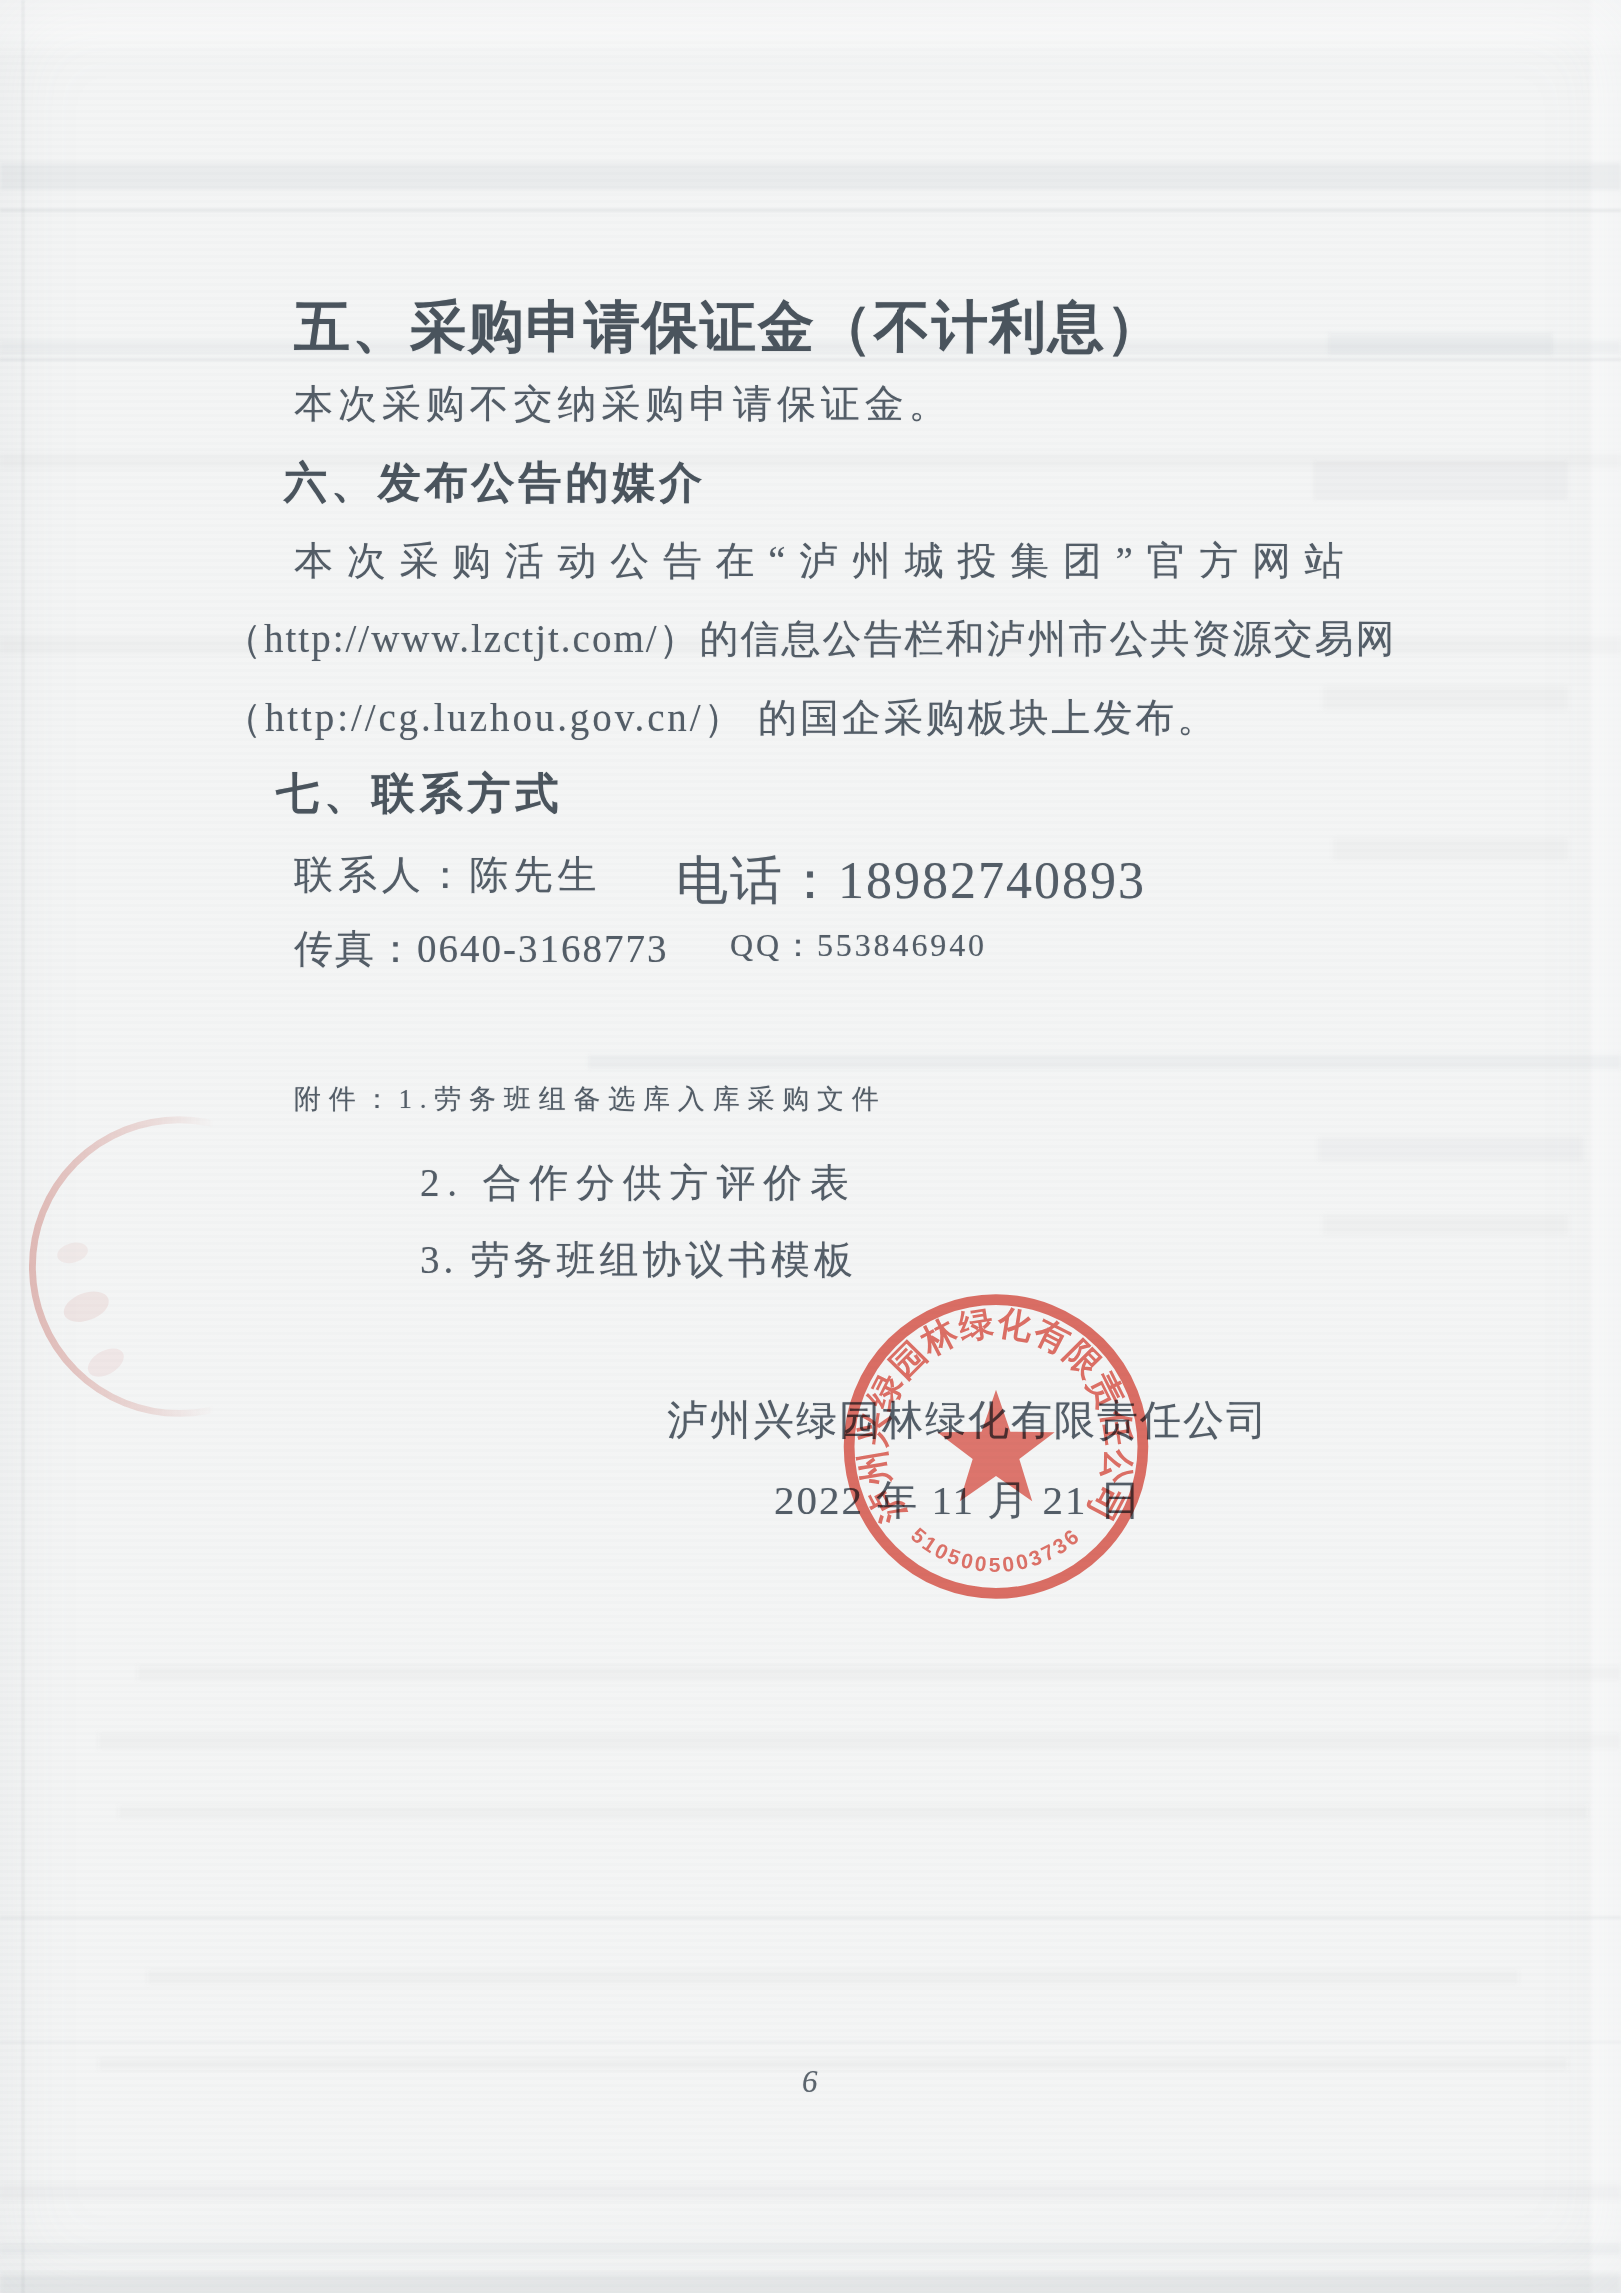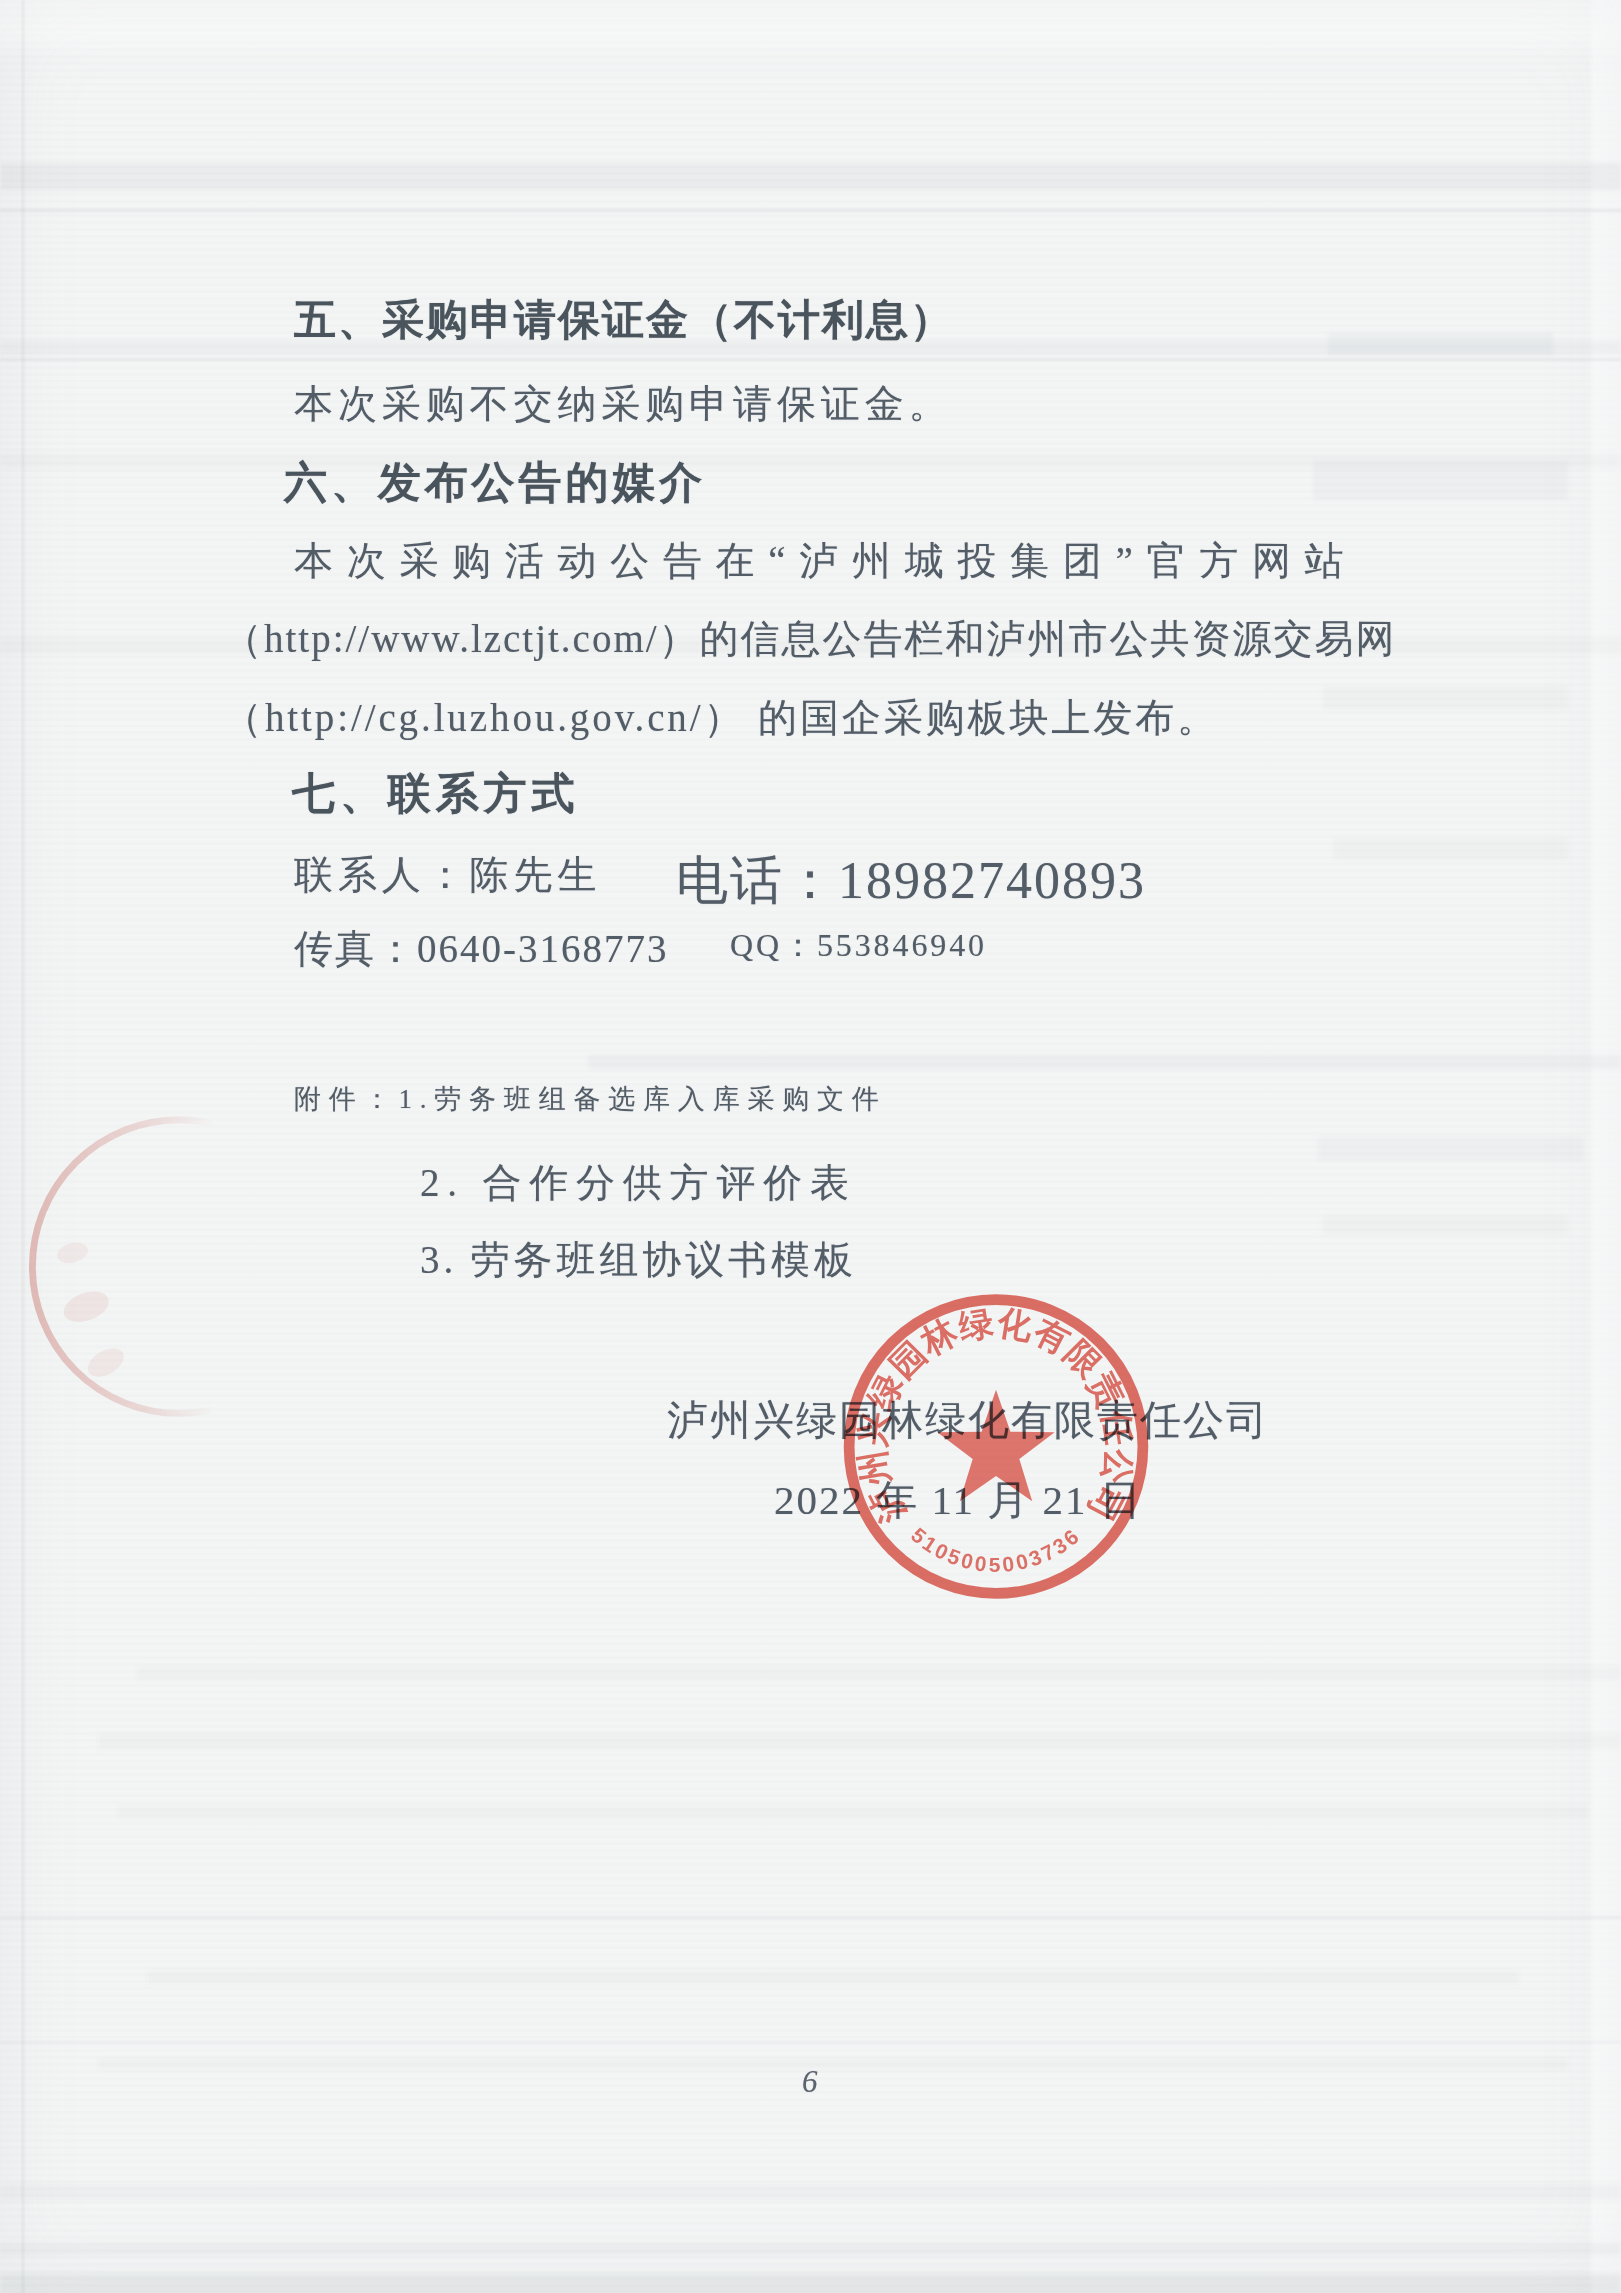--- a/index.html
+++ b/index.html
@@ -76,27 +76,27 @@
       <stop offset="62%" stop-color="#cd837c" stop-opacity="0"></stop>
     </linearGradient>
   </defs>
   <circle cx="183" cy="164" r="150" fill="none" stroke="url(#gfade)" stroke-width="7"></circle>
   <ellipse cx="88" cy="205" rx="24" ry="14" fill="#cd837c" opacity="0.16" transform="rotate(-20 88 205)"></ellipse>
   <ellipse cx="108" cy="262" rx="20" ry="12" fill="#cd837c" opacity="0.14" transform="rotate(-30 108 262)"></ellipse>
   <ellipse cx="74" cy="150" rx="16" ry="10" fill="#cd837c" opacity="0.12" transform="rotate(-15 74 150)"></ellipse>
 </svg>
 
 <div id="text-layer">
-    <div class="line bold" style="left: 294px; top: 299px; font-size: 42px; letter-spacing: 2px;">五、采购申请保证金（不计利息）</div>
+    <div class="line bold" style="left: 294px; top: 299px; font-size: 56px; letter-spacing: 2px;">五、采购申请保证金（不计利息）</div>
     <div class="line" style="left: 294px; top: 384px; font-size: 39px; letter-spacing: 4.9px;">本次采购不交纳采购申请保证金。</div>
     <div class="line bold" style="left: 284px; top: 461px; font-size: 43px; letter-spacing: 3.9px;">六、发布公告的媒介</div>
     <div class="line" style="left: 294px; top: 541px; font-size: 39px; letter-spacing: 13.7px;">本次采购活动公告在“泸州城投集团”官方网站</div>
     <div class="line" style="left: 223px; top: 619px; font-size: 39px; letter-spacing: 2px;">（http://www.lzctjt.com/）的信息公告栏和泸州市公共资源交易网</div>
     <div class="line" style="left: 223px; top: 698px; font-size: 39px; letter-spacing: 2.9px;">（http://cg.luzhou.gov.cn/） 的国企采购板块上发布。</div>
-    <div class="line bold" style="left: 276px; top: 772px; font-size: 43px; letter-spacing: 4.9px; margin-left: 16px;">七、联系方式</div>
+    <div class="line bold" style="left: 276px; top: 772px; font-size: 43px; letter-spacing: 4.9px;">七、联系方式</div>
     <div class="line" style="left: 294px; top: 855px; font-size: 39px; letter-spacing: 4.9px;">联系人：陈先生</div>
     <div class="line" style="left: 676px; top: 855px; font-size: 52px; letter-spacing: 2px;">电话：18982740893</div>
     <div class="line" style="left: 294px; top: 929px; font-size: 39px; letter-spacing: 2px;">传真：0640-3168773</div>
     <div class="line" style="left: 730px; top: 929px; font-size: 32px; letter-spacing: 2.9px;">QQ：553846940</div>
     <div class="line" style="left: 294px; top: 1086px; font-size: 27px; letter-spacing: 7.8px;">附件：1.劳务班组备选库入库采购文件</div>
     <div class="line" style="left: 420px; top: 1163px; font-size: 39px; letter-spacing: 7.8px;">2. 合作分供方评价表</div>
     <div class="line" style="left: 420px; top: 1240px; font-size: 39px; letter-spacing: 3.9px;">3. 劳务班组协议书模板</div>
     <div class="line" style="left: 667px; top: 1400px; font-size: 41px; letter-spacing: 2px;">泸州兴绿园林绿化有限责任公司</div>
     <div class="line" style="left: 774px; top: 1480px; font-size: 41px; letter-spacing: 2px;">2022 年 11 月  21 日</div>
   </div>

